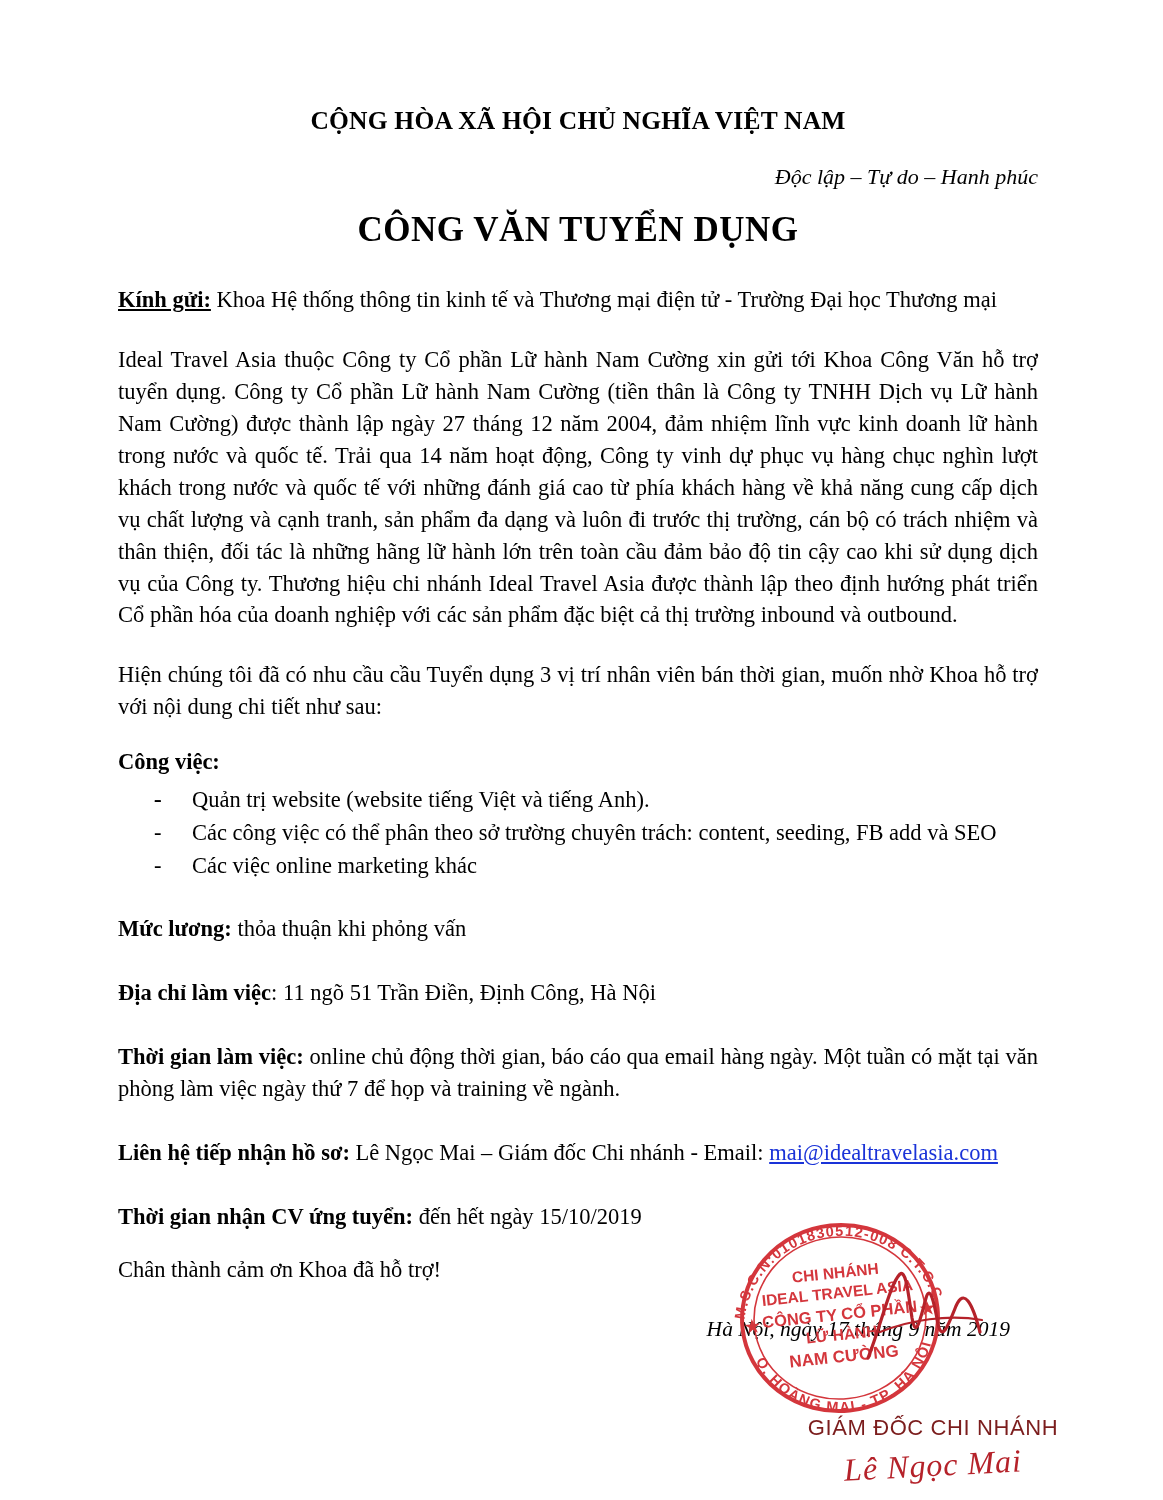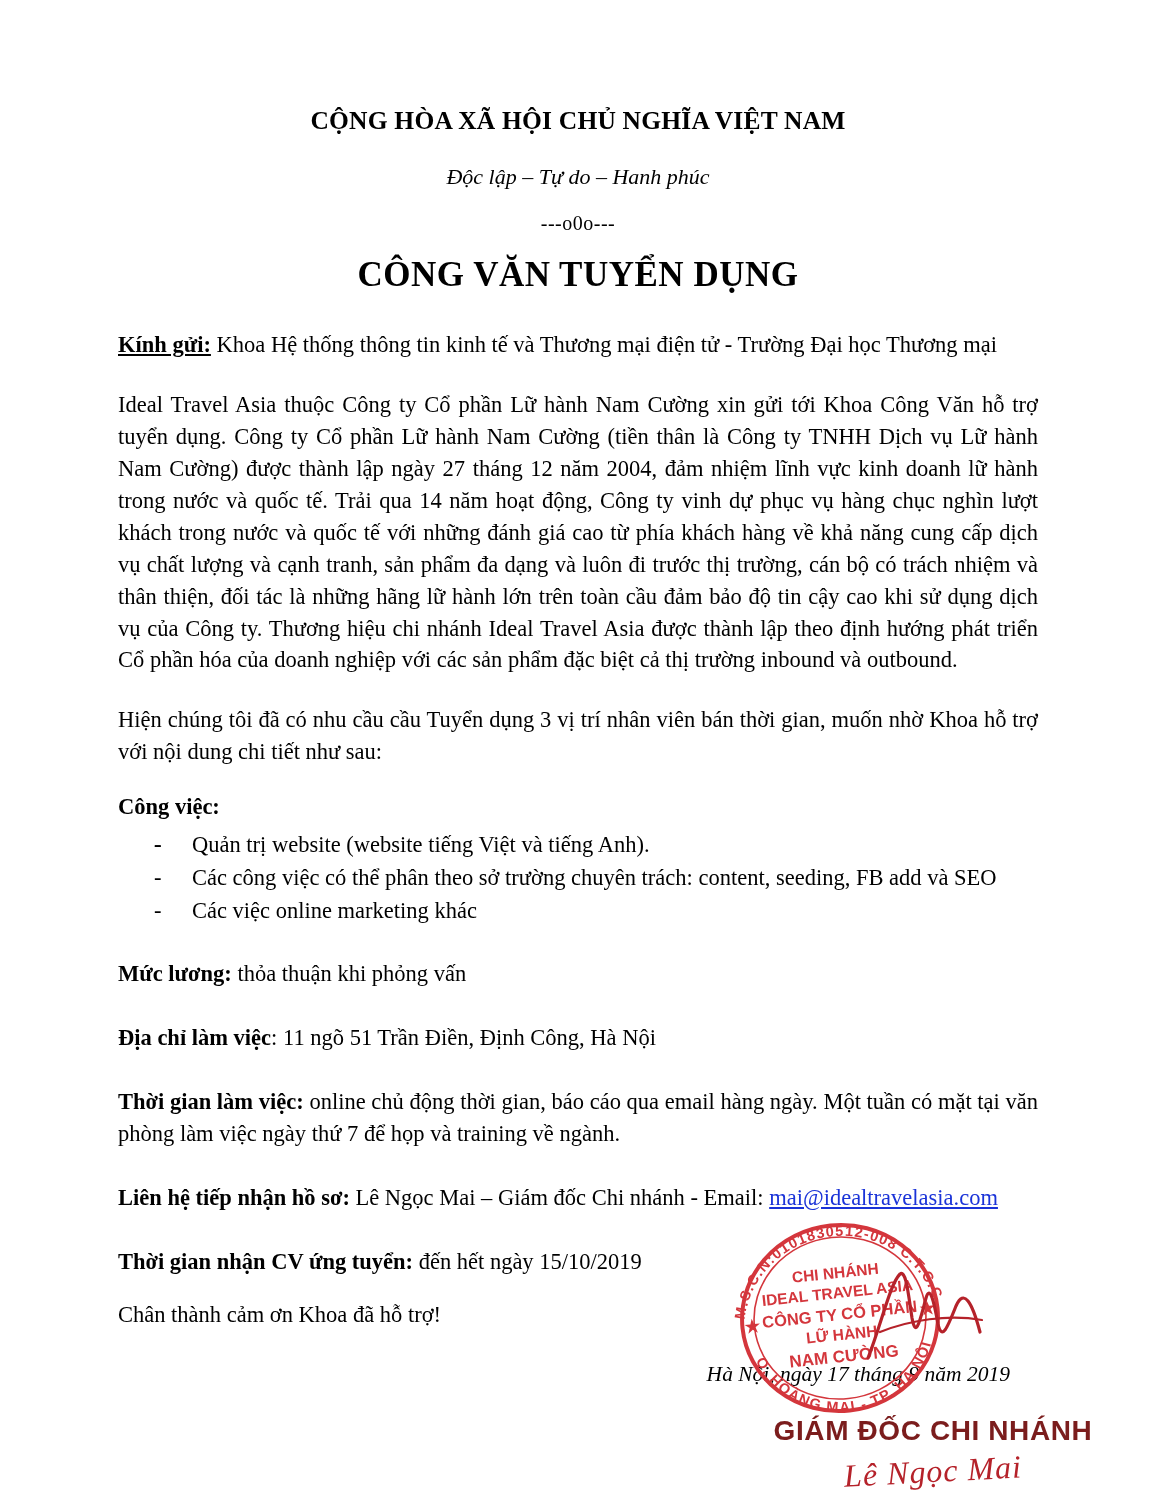--- a/index.html
+++ b/index.html
@@ -31,21 +31,21 @@
 
   
   .nation-title {
     text-align: center;
     font-weight: bold;
     font-size: 25.5px;
     letter-spacing: 0.2px;
     margin-top: 106px;
   }
   .nation-motto {
-    text-align: center;
+    text-align: right;
     font-style: italic;
     font-size: 22px;
     margin-top: 28px;
   }
   .ooo {
     text-align: center;
     font-size: 20px;
     margin-top: 22px;
     letter-spacing: 0.5px;
   }
@@ -125,22 +125,22 @@
 
   
   .sign-block {
     position: absolute;
     right: 20px;
     top: 1415px;
     width: 420px;
     text-align: center;
   }
   .sign-title {
-    font-size: 28px;
-    font-weight: bold;
+    font-size: 22px;
+    font-weight: normal;
     color: #7b1d1d;
     letter-spacing: 0.6px;
     font-family: "Liberation Sans", sans-serif;
   }
   .sign-name {
     font-size: 32px;
     color: #b5222a;
     font-style: italic;
     font-family: "Liberation Serif", serif;
     margin-top: 6px;
@@ -169,21 +169,20 @@
   }
 </style>
 </head>
 <body>
 
 <div class="page">
   <div class="content">
 
     <div class="nation-title">CỘNG HÒA XÃ HỘI CHỦ NGHĨA VIỆT NAM</div>
     <div class="nation-motto">Độc lập – Tự do – Hanh phúc</div>
-    <div class="ooo">---o0o---</div>
     <div class="doc-title">CÔNG VĂN TUYỂN DỤNG</div>
 
     <div class="para recipient">
       <span class="lbl-bold-underline">Kính gửi:</span>
       <span>Khoa Hệ thống thông tin kinh tế và Thương mại điện tử - Trường Đại học Thương mại</span>
     </div>
 
     <div class="para">Ideal Travel Asia thuộc Công ty Cổ phần Lữ hành Nam Cường xin gửi tới Khoa Công Văn hỗ trợ tuyển dụng. Công ty Cổ phần Lữ hành Nam Cường (tiền thân là Công ty TNHH Dịch vụ Lữ hành Nam Cường) được thành lập ngày 27 tháng 12 năm 2004, đảm nhiệm lĩnh vực kinh doanh lữ hành trong nước và quốc tế. Trải qua 14 năm hoạt động, Công ty vinh dự phục vụ hàng chục nghìn lượt khách trong nước và quốc tế với những đánh giá cao từ phía khách hàng về khả năng cung cấp dịch vụ chất lượng và cạnh tranh, sản phẩm đa dạng và luôn đi trước thị trường, cán bộ có trách nhiệm và thân thiện, đối tác là những hãng lữ hành lớn trên toàn cầu đảm bảo độ tin cậy cao khi sử dụng dịch vụ của Công ty. Thương hiệu chi nhánh Ideal Travel Asia được thành lập theo định hướng phát triển Cổ phần hóa của doanh nghiệp với các sản phẩm đặc biệt cả thị trường inbound và outbound.</div>
 
     <div class="para">Hiện chúng tôi đã có nhu cầu cầu Tuyển dụng 3 vị trí nhân viên bán thời gian, muốn nhờ Khoa hỗ trợ với nội dung chi tiết như sau:</div>

